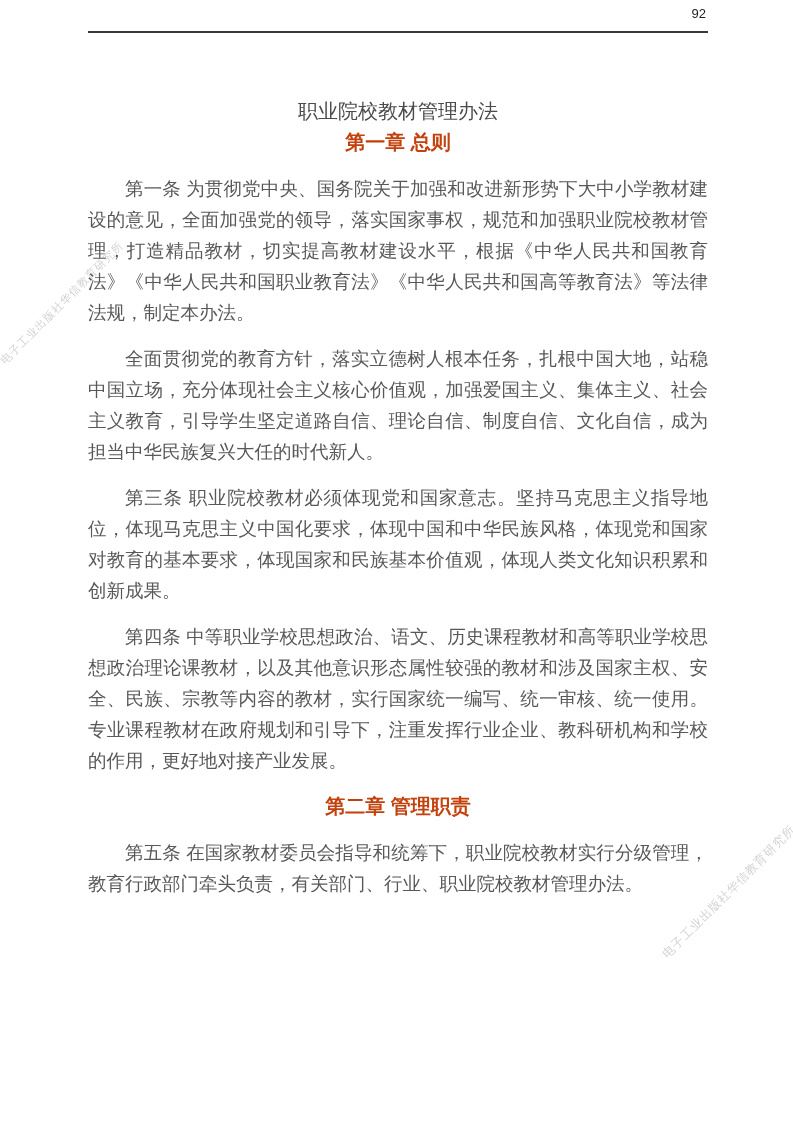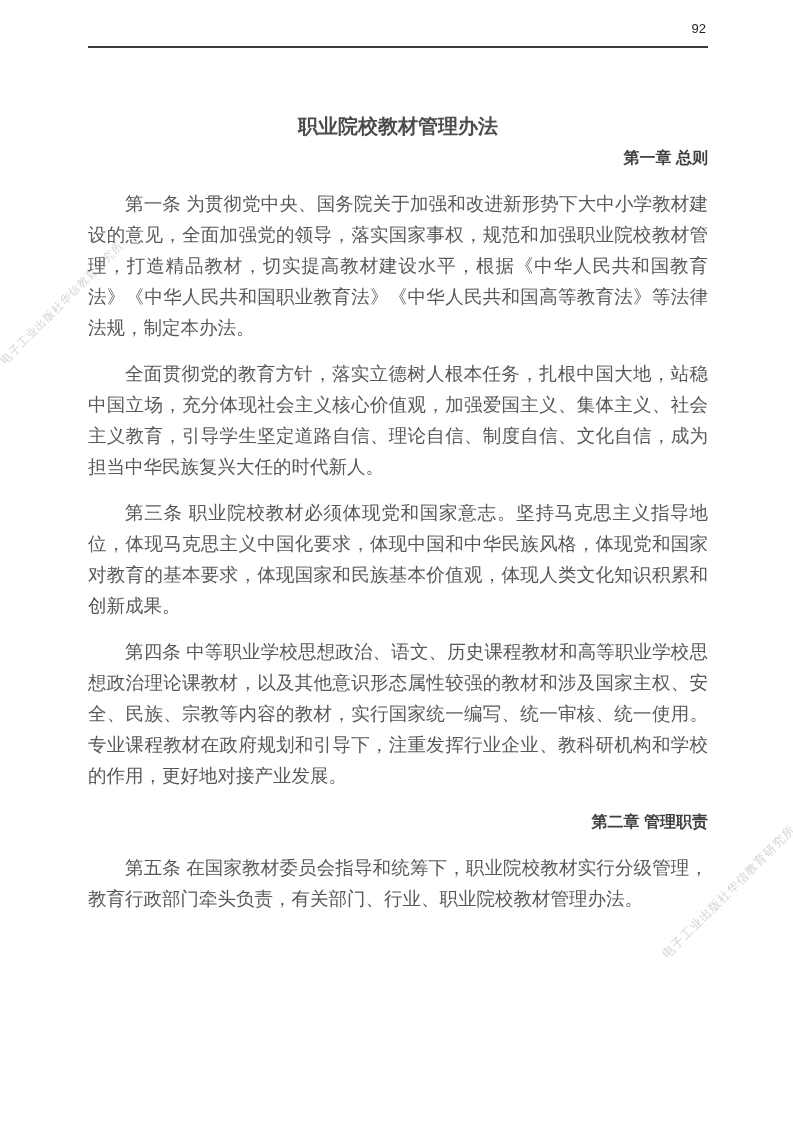--- a/index.html
+++ b/index.html
@@ -24,50 +24,50 @@
     letter-spacing: 1px;
     user-select: none;
   }
   .watermark.wm-left  { left: 62px;  top: 303px; font-size: 11px; }
   .watermark.wm-right { left: 729px; top: 892px; font-size: 12px; }
   .content {
     position: relative;
     z-index: 1;
     width: 620px;
     margin-left: 88px;
-    padding-top: 22px;
+    padding-top: 7px;
   }
   .pagenum {
     text-align: right;
     font-size: 13px;
     line-height: 14px;
     color: #1f1f1f;
     padding-right: 2px;
   }
   .rule {
     margin-top: 10px;
     height: 2px;
     background: #3a3a3a;
     border: none;
   }
   .doc-title {
     margin: 63px 0 0 0;
     font-size: 20px;
     line-height: 31px;
-    font-weight: bold;
+    font-weight: normal;
     text-align: center;
     color: #4b4b4b;
   }
   .chapter-heading {
     margin: 0;
-    font-size: 16px;
+    font-size: 20px;
     line-height: 31px;
     font-weight: bold;
-    text-align: right;
-    color: #404040;
+    text-align: center;
+    color: #c2410c;
   }
   .chapter-heading.spaced {
     margin: 15px 0;
   }
   p.body-para {
     margin: 15px 0;
     font-size: 18.5px;
     line-height: 31px;
     color: #585858;
     text-align: justify;

